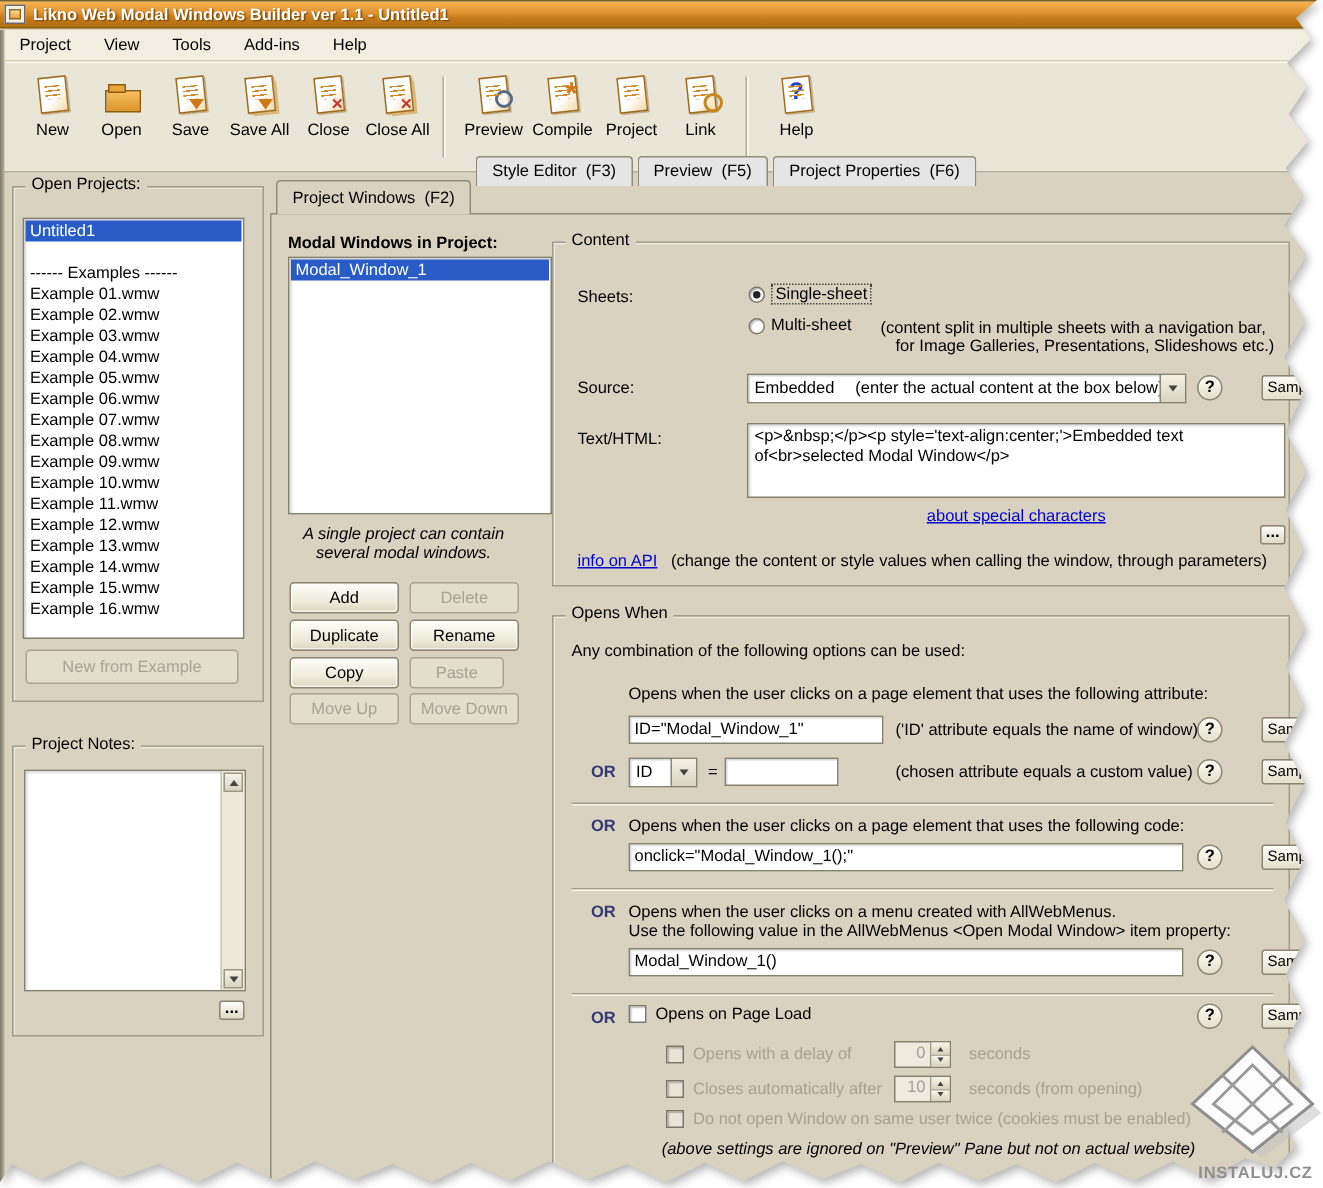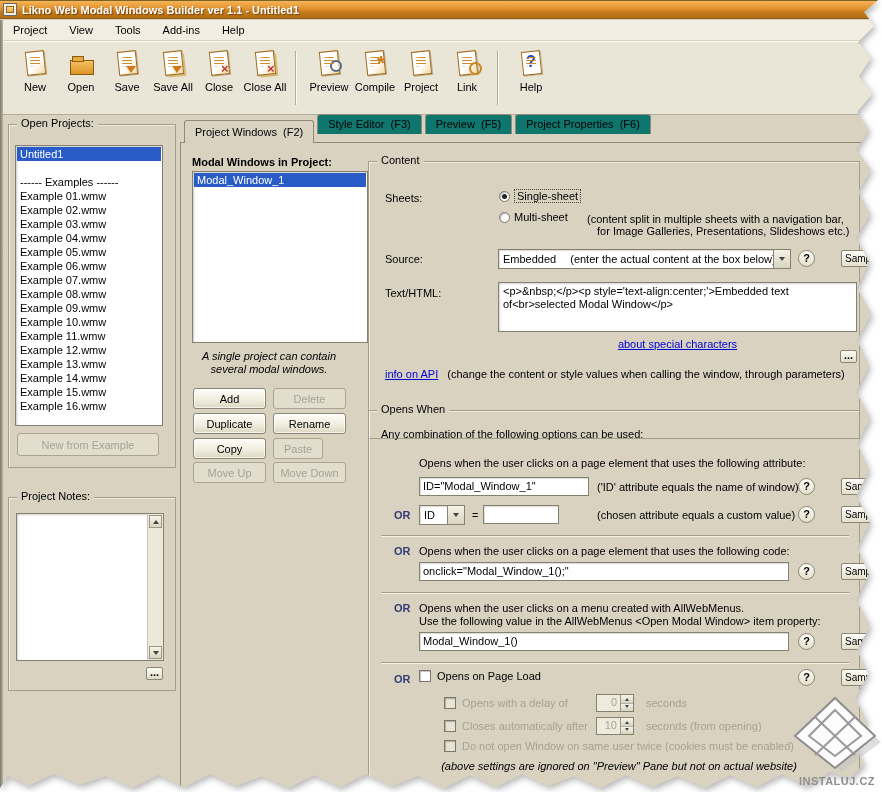--- a/index.html
+++ b/index.html
@@ -44,21 +44,21 @@
   .mini-btn { position:absolute; width:17px; height:13px; background:linear-gradient(#fdfcf7,#e0dbc8); border:1px solid #8a8673; border-radius:2px; text-align:center; line-height:9px; font-weight:bold; }
   .sample-btn { position:absolute; width:42px; height:17px; font-size:10px; line-height:15px; text-align:center; background:linear-gradient(#fdfcf7,#e4dfcc); border:1px solid #8a8673; border-radius:2px;margin-left:24px; }
   .help-btn { position:absolute; width:17px; height:17px; border-radius:50%; font-weight:bold; text-align:center; line-height:15px; background:linear-gradient(#fdfcf7,#e4dfcc); border:1px solid #8a8673; }
   .input { position:absolute; height:19px; background:#fff; border:1px solid #85816f; box-shadow:inset 1px 1px 1px rgba(0,0,0,0.15); line-height:17px; padding:0 3px; white-space:nowrap; overflow:hidden; }
   .textbox { position:absolute; background:#fff; border:1px solid #85816f; box-shadow:inset 1px 1px 2px rgba(0,0,0,0.18); padding:2px 4px; line-height:13px; overflow:hidden; }
   .notes-content { min-height:10px; }
   .vscroll { position:absolute; right:0; top:0; bottom:0; width:16px; background:#ece8da; border-left:1px solid #c9c4b2; }
   .vs-btn { position:absolute; left:1px; width:13px; height:13px; background:linear-gradient(#f6f3e9,#d9d4c0); border:1px solid #9b9785; display:flex; align-items:center; justify-content:center; }
   .vs-top { top:1px; } .vs-bottom { bottom:1px; }
   .tabstrip { position:absolute; left:184px; top:120px; height:23px; display:flex; align-items:flex-end; z-index:5; }
-  .tab { height:20px; padding:0 10px; line-height:19px; background:#0f766e; border:1px solid #8f8b79; border-bottom:none; border-radius:3px 3px 0 0; margin-right:3px; margin-bottom:9px; white-space:pre; }
+  .tab { height:20px; padding:0 10px; line-height:19px; background:#e5e5e5; border:1px solid #8f8b79; border-bottom:none; border-radius:3px 3px 0 0; margin-right:3px; margin-bottom:19px; white-space:pre; }
   .tab.active { height:23px; line-height:22px; background:#d9d2c1; margin-bottom:0; z-index:6; position:relative; }
   .tabpane { position:absolute; left:180px; top:142px; width:700px; height:650px; background:#d9d2c1; border:1px solid #8f8b79; }
   .bold-label { position:absolute; font-weight:bold; white-space:nowrap; }
   .note { position:absolute; font-style:italic; text-align:center; line-height:13px; }
   .s-label { white-space:nowrap; }
   .link { color:#0000d4; text-decoration:underline; cursor:pointer; }
   .center-link { text-align:center; }
   .api-row { white-space:nowrap; }
   .api-row .s-text { margin-left:6px; }
   .radio-row { display:flex; align-items:center; gap:4px; white-space:nowrap; }
@@ -239,25 +239,25 @@
         </div>
       <div class="note" style="left:184px;top:350px;width:170px">
         <span>A single project can contain</span><br>
         <span>several modal windows.</span>
       </div>
       <button class="btn" style="left:193px;top:388px;width:73px">Add</button>
       <button class="btn disabled" style="left:273px;top:388px;width:73px">Delete</button>
       <button class="btn" style="left:193px;top:413px;width:73px">Duplicate</button>
       <button class="btn" style="left:273px;top:413px;width:73px">Rename</button>
       <button class="btn" style="left:193px;top:438px;width:73px">Copy</button>
-      <button class="btn disabled" style="left:273px;top:438px;width:50px">Paste</button>
+      <button class="btn disabled" style="left:273px;top:438px;width:63px">Paste</button>
       <button class="btn disabled" style="left:193px;top:462px;width:73px">Move Up</button>
       <button class="btn disabled" style="left:273px;top:462px;width:73px">Move Down</button>
 
-      <div class="groupbox" style="left:368px;top:161px;width:492px;height:278px">
+      <div class="groupbox" style="left:368px;top:161px;width:492px;height:230px">
         <div class="group-label">Content</div>
         <div class="s-label" style="left:16px;top:30px">Sheets:</div>
         <div class="radio-row" style="left:130px;top:27px">
           <span class="radio checked"></span>
           <span class="radio-label focus">Single-sheet</span>
         </div>
         <div class="radio-row" style="left:130px;top:49px">
           <span class="radio"></span>
           <span class="radio-label">Multi-sheet</span>
         </div>

